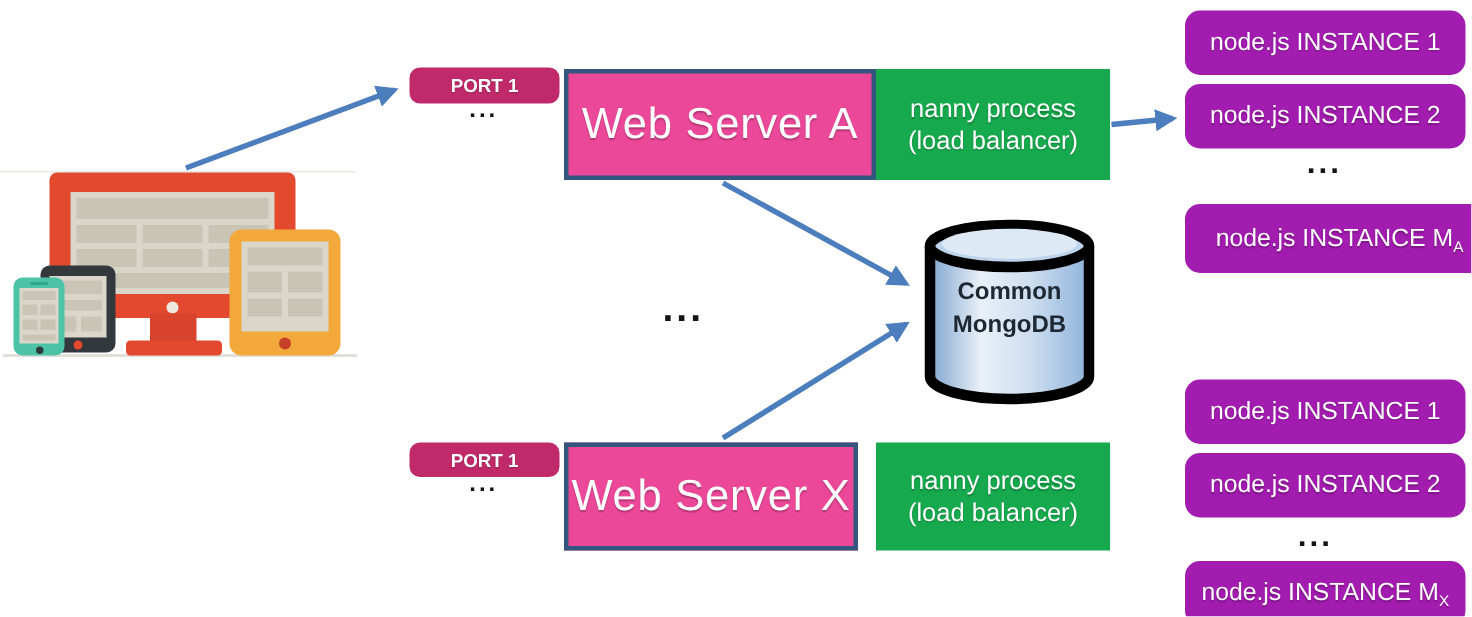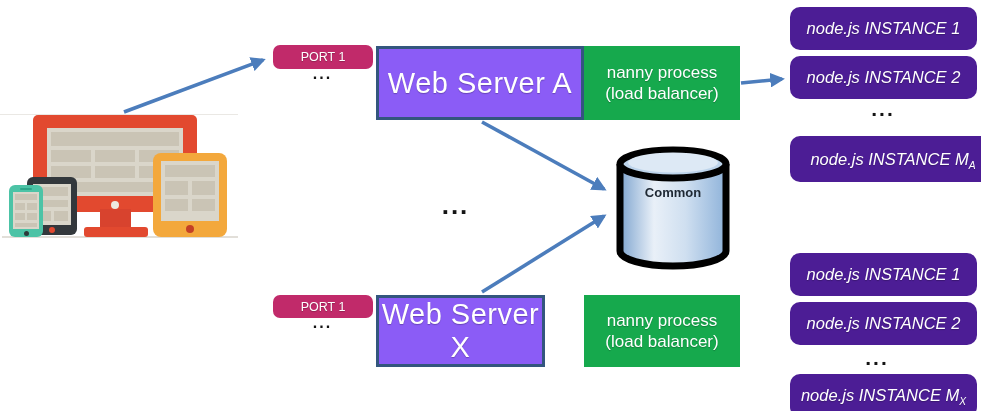--- a/index.html
+++ b/index.html
@@ -3,32 +3,32 @@
 <meta charset="utf-8">
 <style>
   html,body{margin:0;padding:0;background:#ffffff;}
   #canvas{
     position:relative;width:981px;height:411px;background:#ffffff;
     overflow:hidden;font-family:"Liberation Sans",sans-serif;
   }
   .abs{position:absolute;box-sizing:border-box;}
   .lbl{display:flex;align-items:center;justify-content:center;color:#fff;text-align:center;}
   .shadowed{text-shadow:0 1px 1px rgba(0,0,0,.25);}
-  .port{background:#C12A6A;border-radius:7px;font-size:12.5px;font-weight:normal;}
-  .server{background:#8b5cf6;border:3px solid #33567E;font-size:29px;letter-spacing:.5px;}
+  .port{background:#C12A6A;border-radius:7px;font-size:12.5px;font-weight:bold;}
+  .server{background:#ec4899;border:3px solid #33567E;font-size:29px;letter-spacing:.5px;}
   .nanny{background:#16A94D;font-size:17px;line-height:1.25;flex-direction:column;}
-  .instance{background:#4c1d95;border-radius:10px;font-size:16.5px;font-style:italic;}
+  .instance{background:#a21caf;border-radius:10px;font-size:16.5px;}
   .ellipsis{color:#141414;font-weight:bold;text-align:center;letter-spacing:2px;line-height:1;}
   sub{font-size:.62em;line-height:0;}
   
   .wire{position:absolute;background:#CAC4B5;}
   .screen{position:absolute;background:#DAD6CA;}
   .dot{position:absolute;border-radius:50%;}
   
-  .dblabel{color:#1E2833;font-weight:bold;font-size:13px;line-height:1.35;text-align:center;}
+  .dblabel{color:#1E2833;font-weight:bold;font-size:16px;line-height:1.35;text-align:center;}
 </style>
 </head>
 <body>
 
 <div id="canvas">
 
   <svg class="abs" style="left:0;top:0;" width="981" height="411" viewBox="0 0 981 411">
     <defs>
       <marker id="ah" viewBox="0 0 10 10" refX="8" refY="5" markerWidth="4.1" markerHeight="4.1" orient="auto">
         <path d="M0,0 L10,5 L0,10 z" fill="#4C7DBC"></path>
@@ -129,28 +129,29 @@
           <stop offset="0.62" stop-color="#CFDFF0"></stop>
           <stop offset="1" stop-color="#8FB3DA"></stop>
         </linearGradient>
       </defs>
       <path d="M8,20 V107 A53,15 0 0 0 114,107 V20" fill="url(#cylbody)" stroke="#000000" stroke-width="7"></path>
       <ellipse cx="61" cy="20" rx="53" ry="14" fill="#BDD4EB" stroke="#000000" stroke-width="7"></ellipse>
       <ellipse cx="61" cy="18.5" rx="45" ry="10" fill="#DDE9F5"></ellipse>
     </svg>
     <div class="abs dblabel" style="left:10px;top:40px;width:102px;">
       <div>Common</div>
+      <div>MongoDB</div>
     </div>
   </div>
 
   <div class="abs lbl port shadowed" style="left:273px;top:295px;width:100px;height:23px;">
     <span>PORT 1</span>
   </div>
   <div class="abs ellipsis" style="left:300px;top:315px;width:45px;font-size:16px;">...</div>
-  <div class="abs lbl server shadowed" style="left:376px;top:295px;width:169px;height:72px;">
+  <div class="abs lbl server shadowed" style="left:376px;top:295px;width:196px;height:72px;">
     <span>Web Server X</span>
   </div>
   <div class="abs lbl nanny shadowed" style="left:584px;top:295px;width:156px;height:72px;">
     <span>nanny process</span>
     <span>(load balancer)</span>
   </div>
 
   <div class="abs lbl instance shadowed" style="left:790px;top:253px;width:187px;height:43px;">
     <span>node.js INSTANCE 1</span>
   </div>

